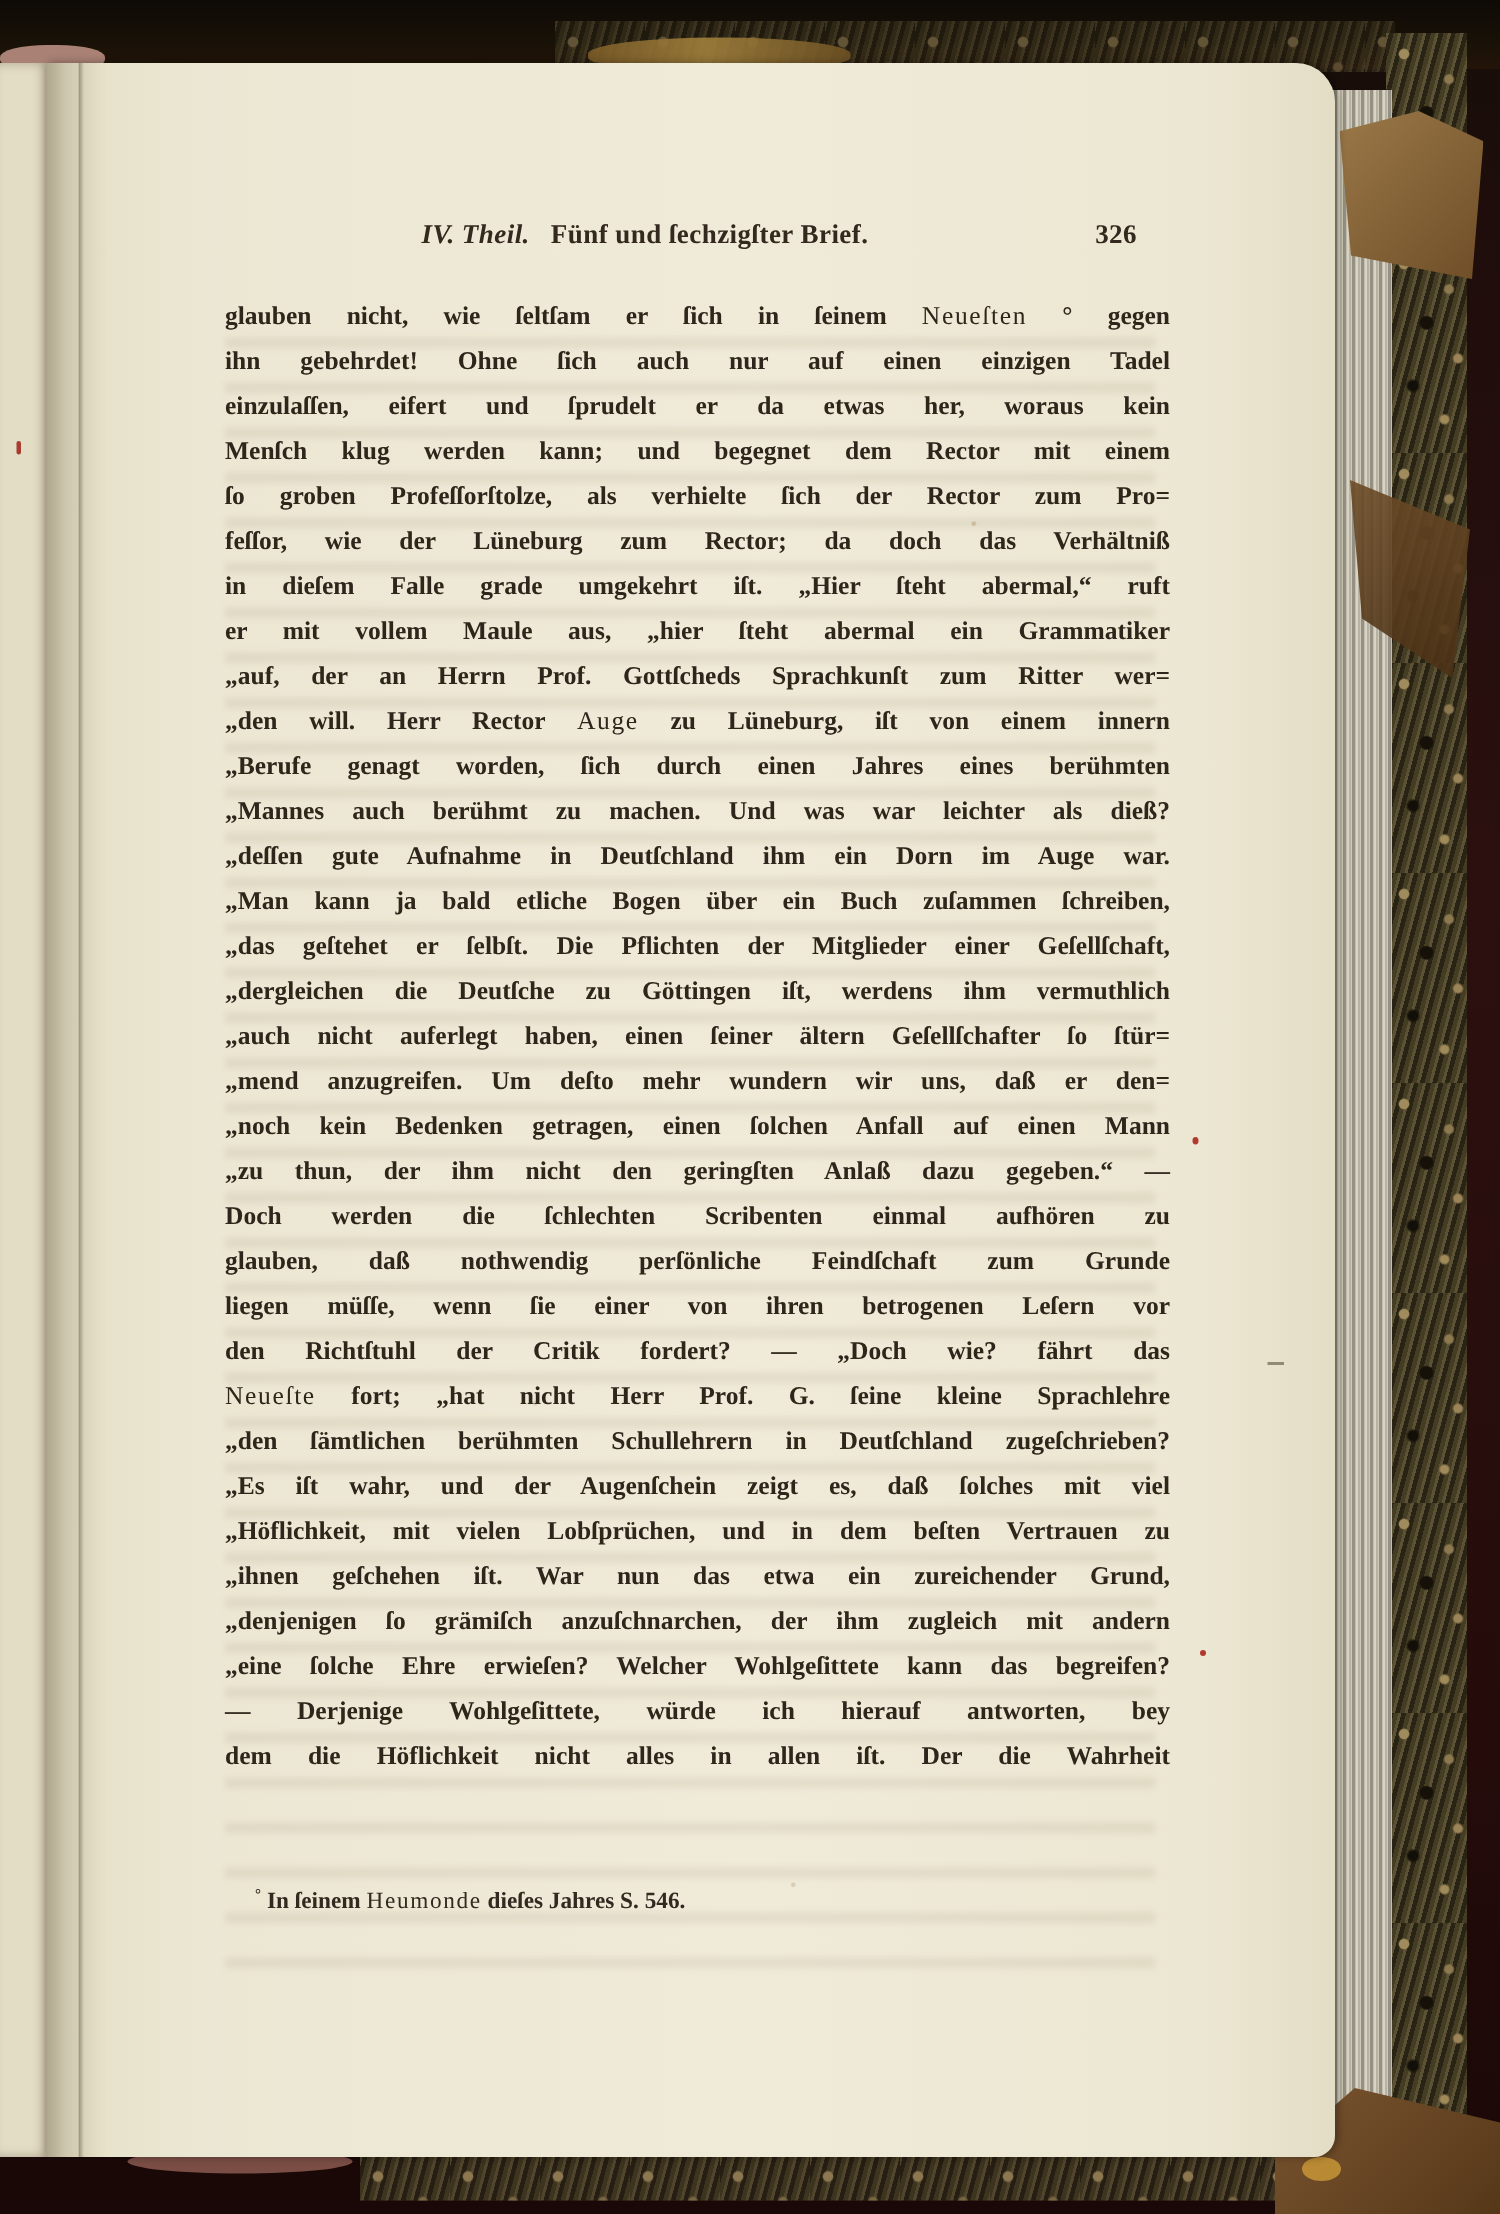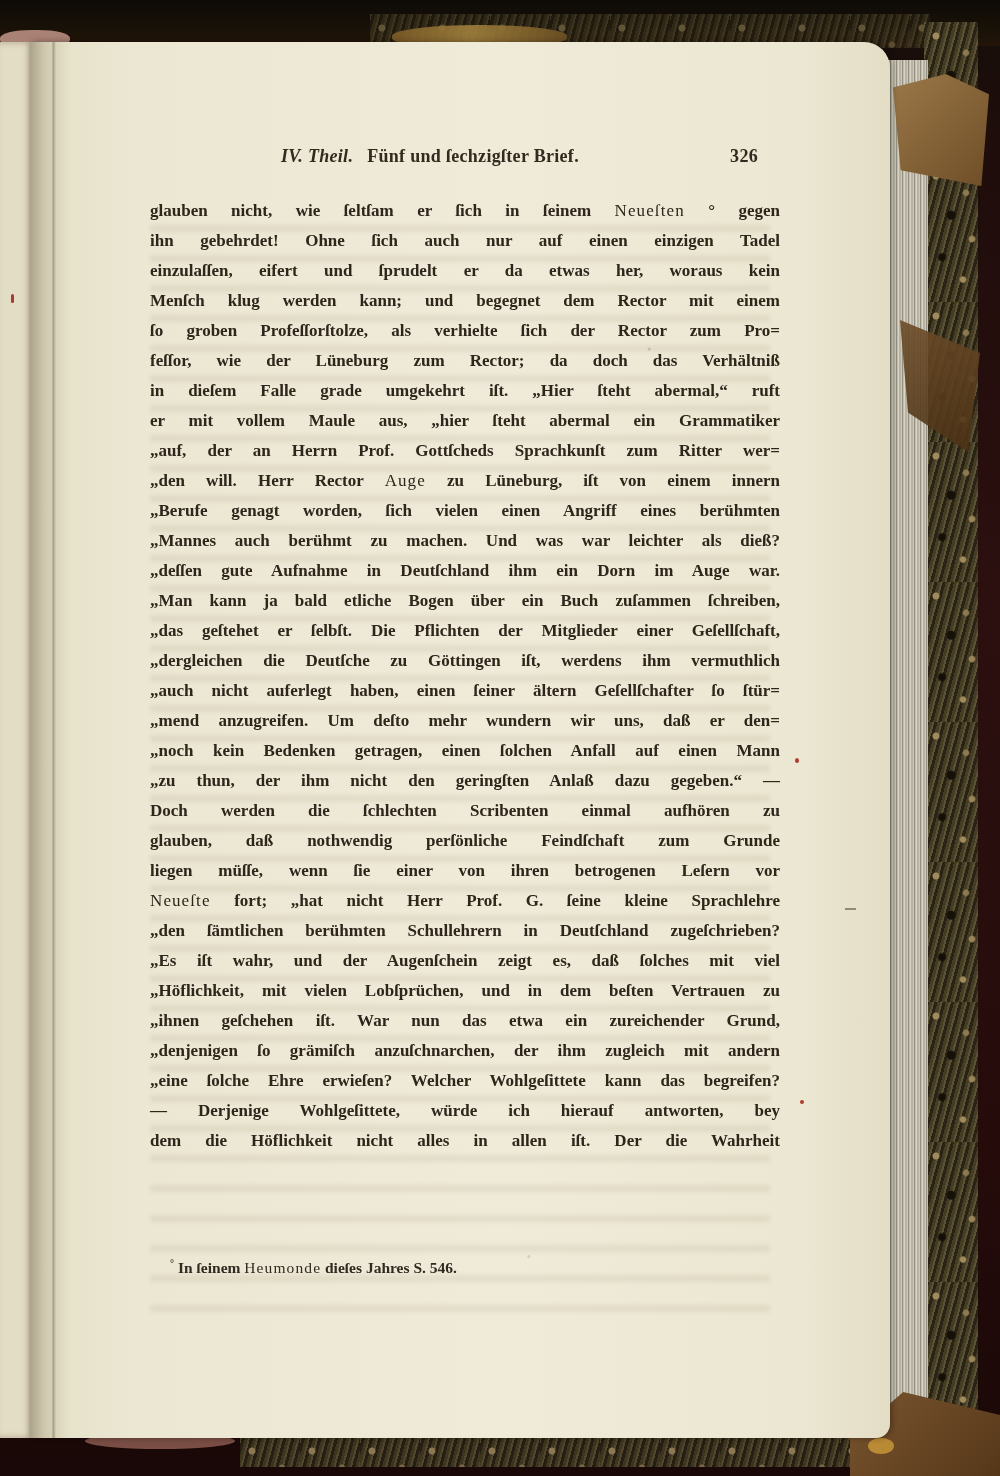--- a/index.html
+++ b/index.html
@@ -107,33 +107,34 @@
           <div class="line">glauben nicht, wie ſeltſam er ſich in ſeinem <span class="schwab"><span class="schwab">Neueſte</span>n</span> ° gegen</div>
           <div class="line">ihn gebehrdet! Ohne ſich auch nur auf einen einzigen Tadel</div>
           <div class="line">einzulaſſen, eifert und ſprudelt er da etwas her, woraus kein</div>
           <div class="line">Menſch klug werden kann; und begegnet dem Rector mit einem</div>
           <div class="line">ſo groben Profeſſorſtolze, als verhielte ſich der Rector zum Pro=</div>
           <div class="line">feſſor, wie der Lüneburg zum Rector; da doch das Verhältniß</div>
           <div class="line">in dieſem Falle grade umgekehrt iſt. „Hier ſteht abermal,“ ruft</div>
           <div class="line">er mit vollem Maule aus, „hier ſteht abermal ein Grammatiker</div>
           <div class="line">„auf, der an Herrn Prof. Gottſcheds Sprachkunſt zum Ritter wer=</div>
           <div class="line">„den will. Herr Rector <span class="schwab">Auge</span> zu Lüneburg, iſt von einem innern</div>
-          <div class="line">„Berufe genagt worden, ſich vielen einen Angriff eines berühmten</div>
+          <div class="line">„Berufe genagt worden, ſich durch einen Jahres eines berühmten</div>
           <div class="line">„Mannes auch berühmt zu machen. Und was war leichter als dieß?</div>
           <div class="line">„deſſen gute Aufnahme in Deutſchland ihm ein Dorn im Auge war.</div>
           <div class="line">„Man kann ja bald etliche Bogen über ein Buch zuſammen ſchreiben,</div>
           <div class="line">„das geſtehet er ſelbſt. Die Pflichten der Mitglieder einer Geſellſchaft,</div>
           <div class="line">„dergleichen die Deutſche zu Göttingen iſt, werdens ihm vermuthlich</div>
           <div class="line">„auch nicht auferlegt haben, einen ſeiner ältern Geſellſchafter ſo ſtür=</div>
           <div class="line">„mend anzugreifen. Um deſto mehr wundern wir uns, daß er den=</div>
           <div class="line">„noch kein Bedenken getragen, einen ſolchen Anfall auf einen Mann</div>
           <div class="line">„zu thun, der ihm nicht den geringſten Anlaß dazu gegeben.“ —</div>
           <div class="line">Doch werden die ſchlechten Scribenten einmal aufhören zu</div>
           <div class="line">glauben, daß nothwendig perſönliche Feindſchaft zum Grunde</div>
           <div class="line">liegen müſſe, wenn ſie einer von ihren betrogenen Leſern vor</div>
+          <div class="line">den Richtſtuhl der Critik fordert? — „Doch wie? fährt das</div>
           <div class="line"><span class="schwab">Neueſte</span> fort; „hat nicht Herr Prof. G. ſeine kleine Sprachlehre</div>
           <div class="line">„den ſämtlichen berühmten Schullehrern in Deutſchland zugeſchrieben?</div>
           <div class="line">„Es iſt wahr, und der Augenſchein zeigt es, daß ſolches mit viel</div>
           <div class="line">„Höflichkeit, mit vielen Lobſprüchen, und in dem beſten Vertrauen zu</div>
           <div class="line">„ihnen geſchehen iſt. War nun das etwa ein zureichender Grund,</div>
           <div class="line">„denjenigen ſo grämiſch anzuſchnarchen, der ihm zugleich mit andern</div>
           <div class="line">„eine ſolche Ehre erwieſen? Welcher Wohlgeſittete kann das begreifen?</div>
           <div class="line">— Derjenige Wohlgeſittete, würde ich hierauf antworten, bey</div>
           <div class="line">dem die Höflichkeit nicht alles in allen iſt. Der die Wahrheit</div>
         </div>

